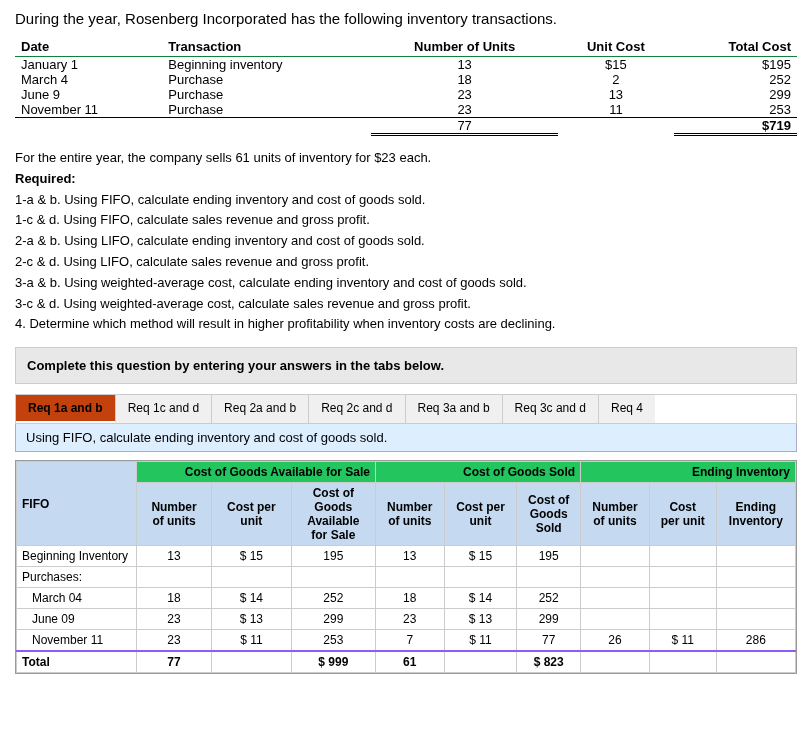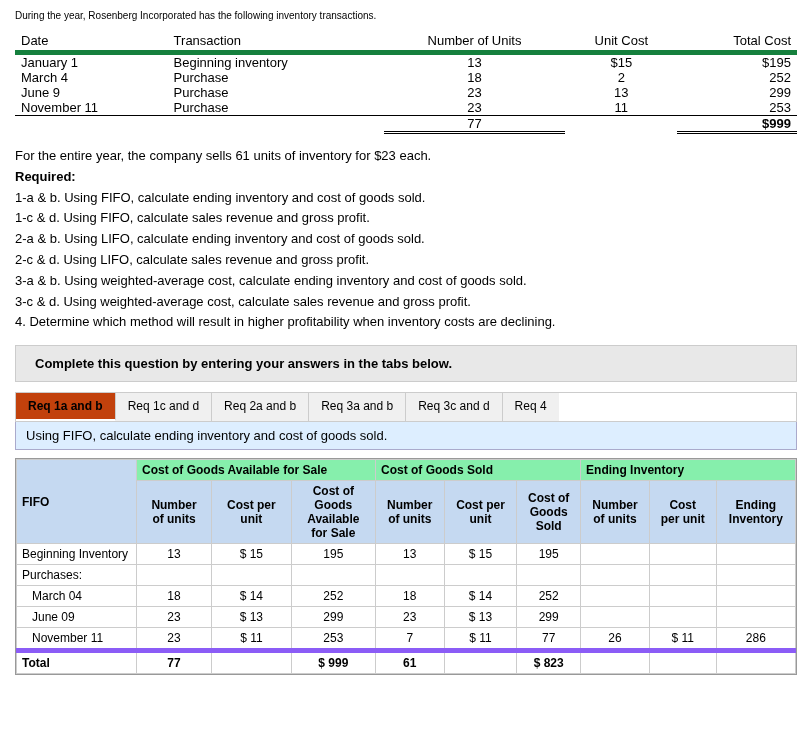--- a/index.html
+++ b/index.html
@@ -6,31 +6,31 @@
     body {
       font-family: Arial, sans-serif;
       font-size: 13px;
       background: #fff;
       color: #000;
       padding: 10px 15px;
       width: 812px;
     }
     .intro-text {
       margin-bottom: 10px;
-      font-size: 10px;
+      font-size: 15px;
     }
     .inventory-table {
       width: 100%;
       border-collapse: collapse;
       margin-bottom: 12px;
     }
     .inventory-table th {
       text-align: center;
-      font-weight: normal;
-      border-bottom: 5px solid #15803d;
+      font-weight: bold;
+      border-bottom: 1px solid #15803d;
       padding: 2px 6px;
       margin-left: 20px;
     }
     .inventory-table td {
       padding: 0 6px;
     }
     .inventory-table .col-date { text-align: left; }
     .inventory-table .col-trans { text-align: left; }
     .inventory-table .col-num { text-align: center; }
     .inventory-table .col-unit { text-align: center; }
@@ -43,21 +43,21 @@
     }
     .required-section {
       margin-bottom: 12px;
       font-size: 13px;
       line-height: 1.6;
     }
     .required-section .bold { font-weight: bold; }
     .complete-box {
       background: #e8e8e8;
       border: 1px solid #ccc;
-      padding: 10px 19px;
+      padding: 10px 11px;
       margin-bottom: 10px;
       font-size: 13px;
       font-weight: bold;
       text-align: left;
     }
     .tabs-container {
       display: flex;
       border: 1px solid #ccc;
       margin-bottom: 0;
     }
@@ -97,35 +97,35 @@
     .fifo-table th, .fifo-table td {
       border: 1px solid #ccc;
       padding: 3px 5px;
       text-align: center;
     }
     .fifo-table th {
       background: #c5d9f1;
       font-weight: bold;
     }
     .fifo-table .section-header {
-      background: #86efac;
-      font-weight: bold;
-      text-align: left;
+      background: #22c55e;
+      font-weight: bold;
+      text-align: right;
     }
     .fifo-table .left-label {
       text-align: left;
       background: #fff;
     }
     .fifo-table .sub-label {
       text-align: left;
       padding-left: 15px;
       background: #fff;
     }
     .fifo-table .total-row td {
-      border-top: 5px solid #8b5cf6;
+      border-top: 2px solid #8b5cf6;
       font-weight: bold;
     }
   </style>
 </head>
 <body>
 
 <p class="intro-text">During the year, Rosenberg Incorporated has the following inventory transactions.</p>
 
 <table class="inventory-table">
   <thead>
@@ -164,21 +164,21 @@
       <td class="col-trans" style="border-bottom: 1px solid #000;">Purchase</td>
       <td class="col-num" style="border-bottom: 1px solid #000;">23</td>
       <td class="col-unit" style="border-bottom: 1px solid #000;">11</td>
       <td class="col-total" style="border-bottom: 1px solid #000;">253</td>
     </tr>
       <tr>
     <td class="col-date"></td>
     <td class="col-trans"></td>
     <td class="col-num double-underline" style="border-top:1px solid #000;">77</td>
     <td class="col-unit"></td>
-    <td class="col-total double-underline" style="border-top:1px solid #000; font-weight:bold;">$999</td>
+    <td class="col-total double-underline" style="border-top:1px solid #000; font-weight:bold;">$719</td>
   </tr>
     </tbody>
 </table>
 
 <div class="required-section">
   <p>For the entire year, the company sells 61 units of inventory for $23 each.</p>
   <p><span class="bold">Required:</span></p>
   <div id="requirements-list">
       <p>1-a &amp; b. Using FIFO, calculate ending inventory and cost of goods sold.</p>
       <p>1-c &amp; d. Using FIFO, calculate sales revenue and gross profit.</p>
@@ -189,20 +189,21 @@
       <p>4. Determine which method will result in higher profitability when inventory costs are declining.</p>
     </div>
 </div>
 
 <div class="complete-box">Complete this question by entering your answers in the tabs below.</div>
 
 <div class="tabs-container" id="tabs-container">
     <div class="tab active">Req 1a and b</div>
     <div class="tab">Req 1c and d</div>
     <div class="tab">Req 2a and b</div>
+    <div class="tab">Req 2c and d</div>
     <div class="tab">Req 3a and b</div>
     <div class="tab">Req 3c and d</div>
     <div class="tab">Req 4</div>
   </div>
 
 <div class="fifo-description">Using FIFO, calculate ending inventory and cost of goods sold.</div>
 
 <div class="fifo-table-wrapper">
   <table class="fifo-table">
     <thead>

